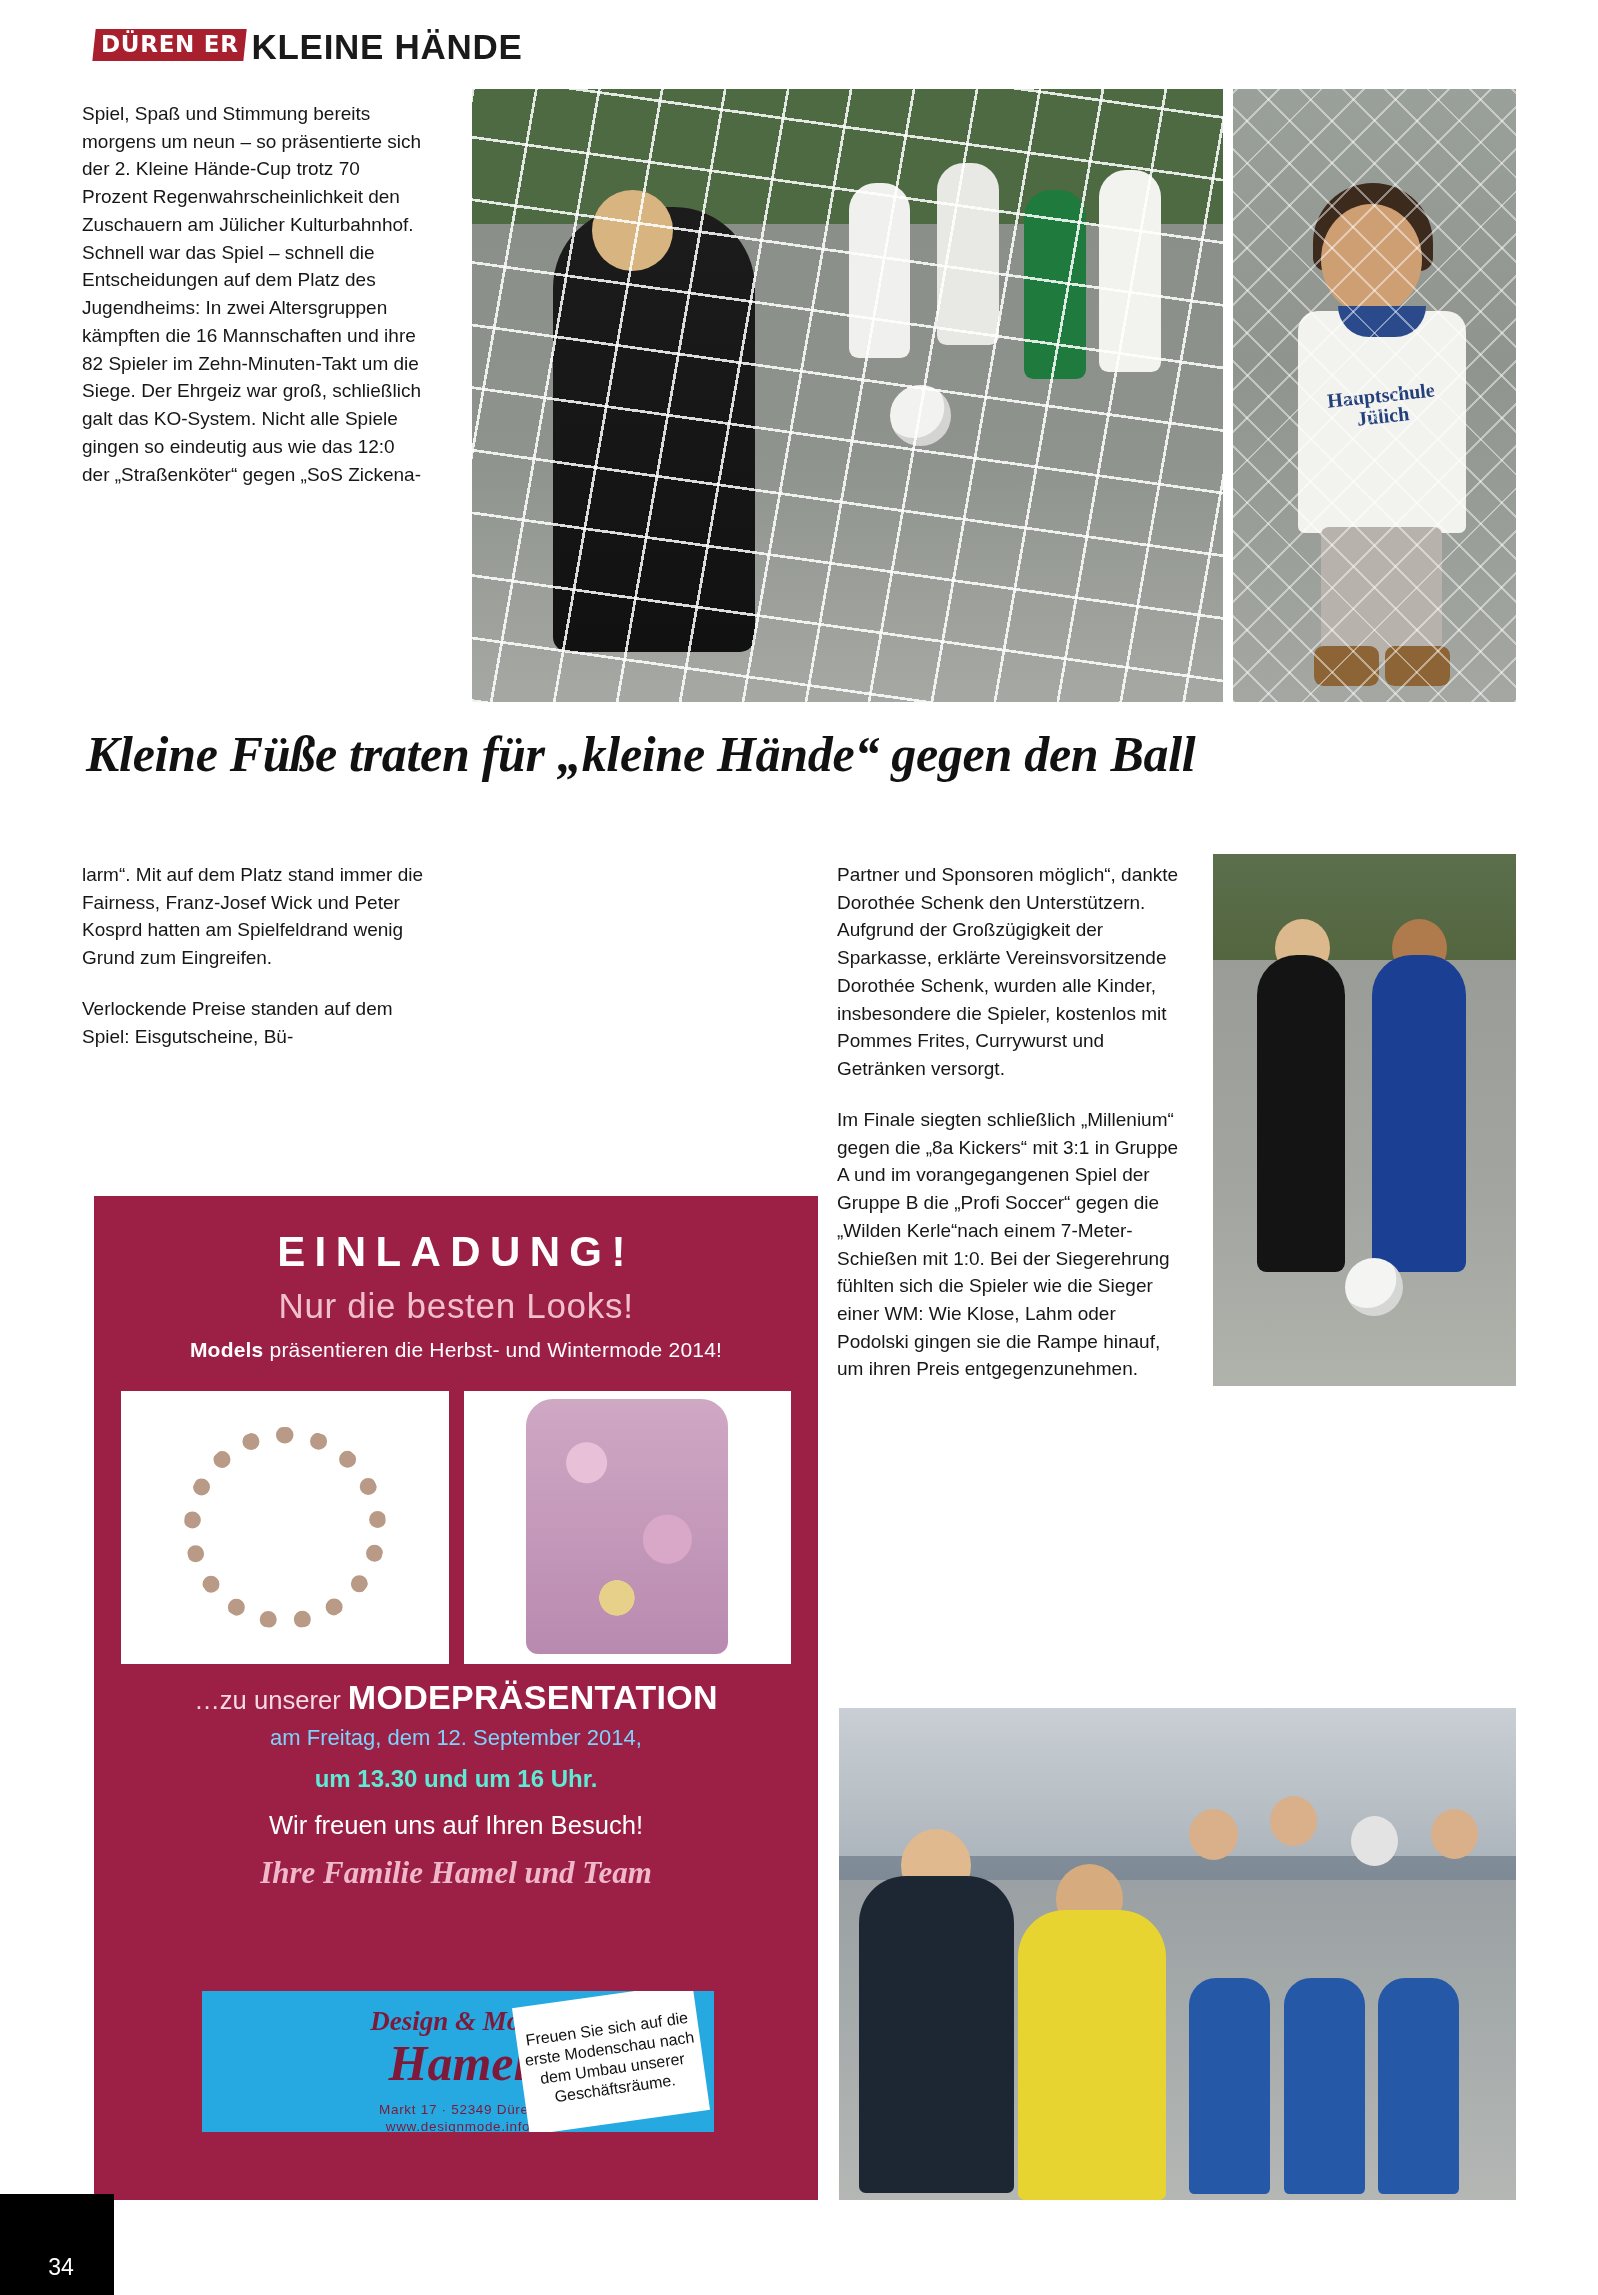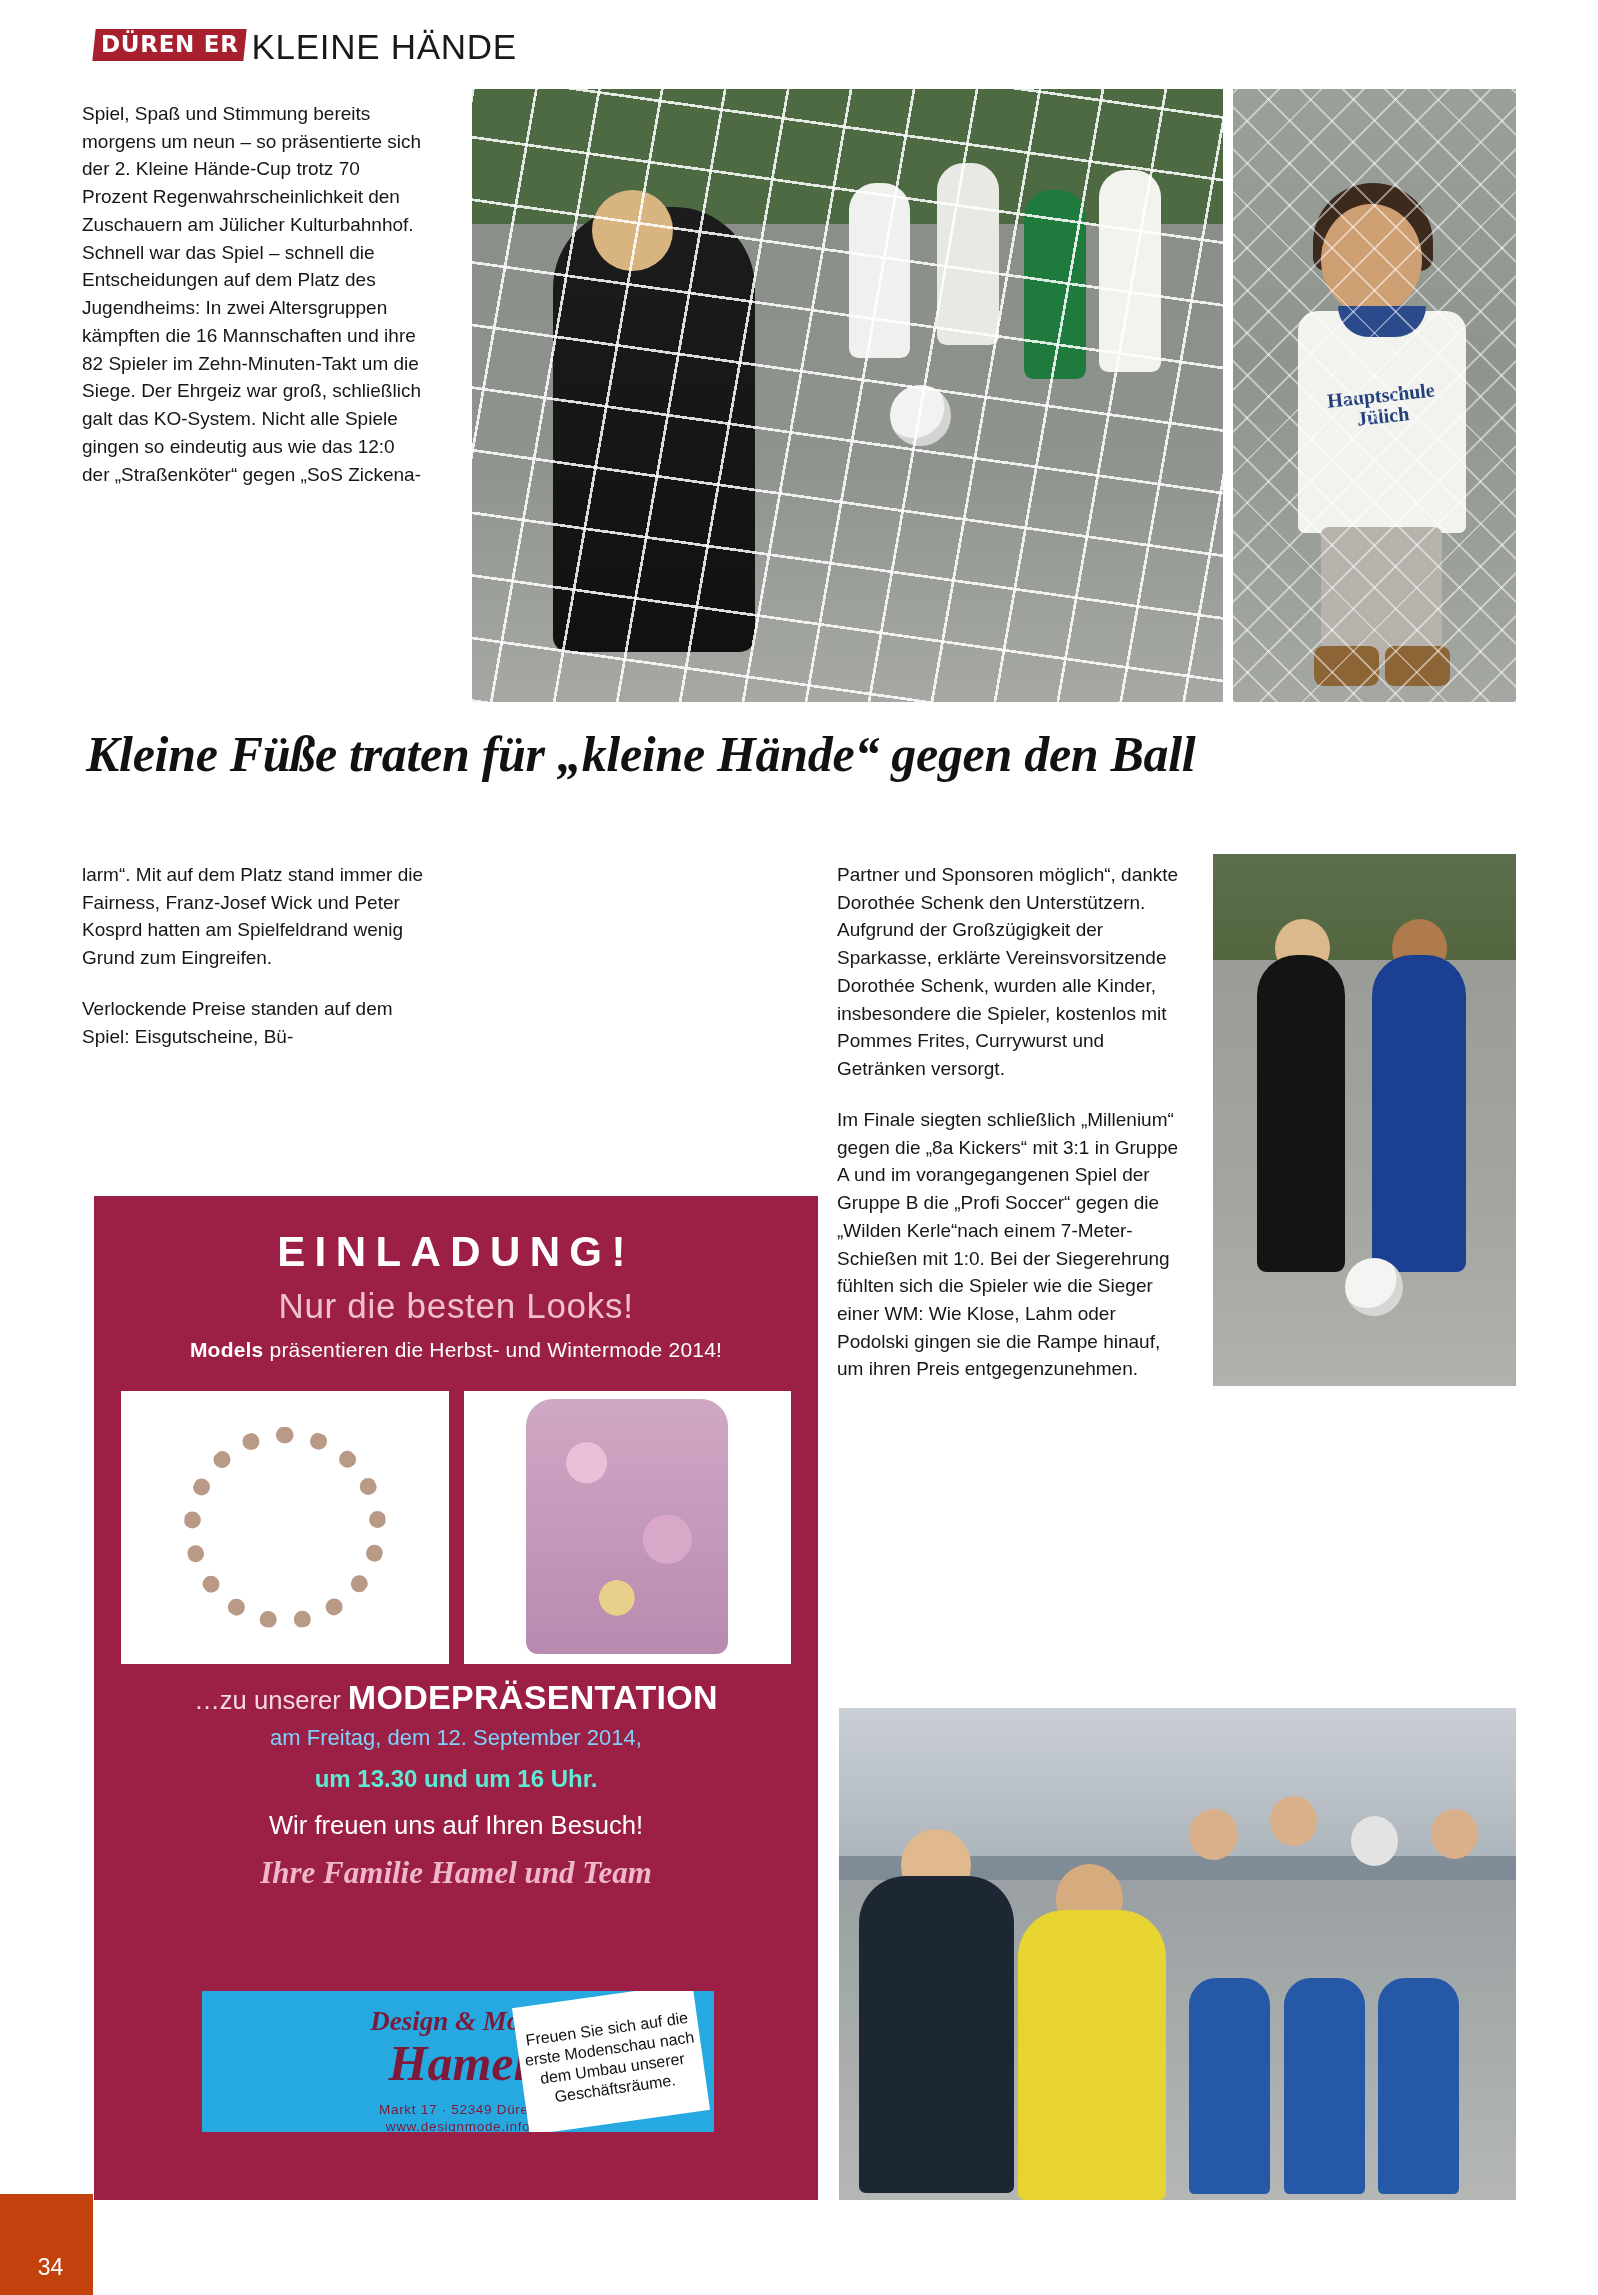--- a/index.html
+++ b/index.html
@@ -45,21 +45,21 @@
     transform: skewX(-6deg);
     position: relative;
     top: -1.3px;
   }
   .logo-box span {
     display: inline-block;
     transform: skewX(6deg);
   }
   .masthead-title {
     font-family: "Liberation Sans", sans-serif;
-    font-weight: normal;
+    font-weight: bold;
     font-size: 35px;
     letter-spacing: 0.7px;
     color: #1a1a1a;
     line-height: 1;
   }
 
   
   .col-intro {
     position: absolute;
     left: 82px;
@@ -343,22 +343,22 @@
     position:absolute; top: 270px; width: 81px; height: 216px; background:#2559a8; border-radius: 27px 27px 5.4px 5.4px;
   }
   #photo-group .crowd-head {
     position:absolute; border-radius:50%; background:#d9b089;
   }
 
   
   .folio {
     position: absolute;
     left: 0; bottom: 0;
-    width: 93px; height: 101px;
-    background: #c2410c;
+    width: 114px; height: 101px;
+    background: #000000;
     color: #ffffff;
     display: flex;
     align-items: center;
     justify-content: center;
     font-size: 23px;
   }
   .folio span { position: relative; left: 4px; top: 23px; color:#ffffff; }
 </style>
 </head>
 <body>

